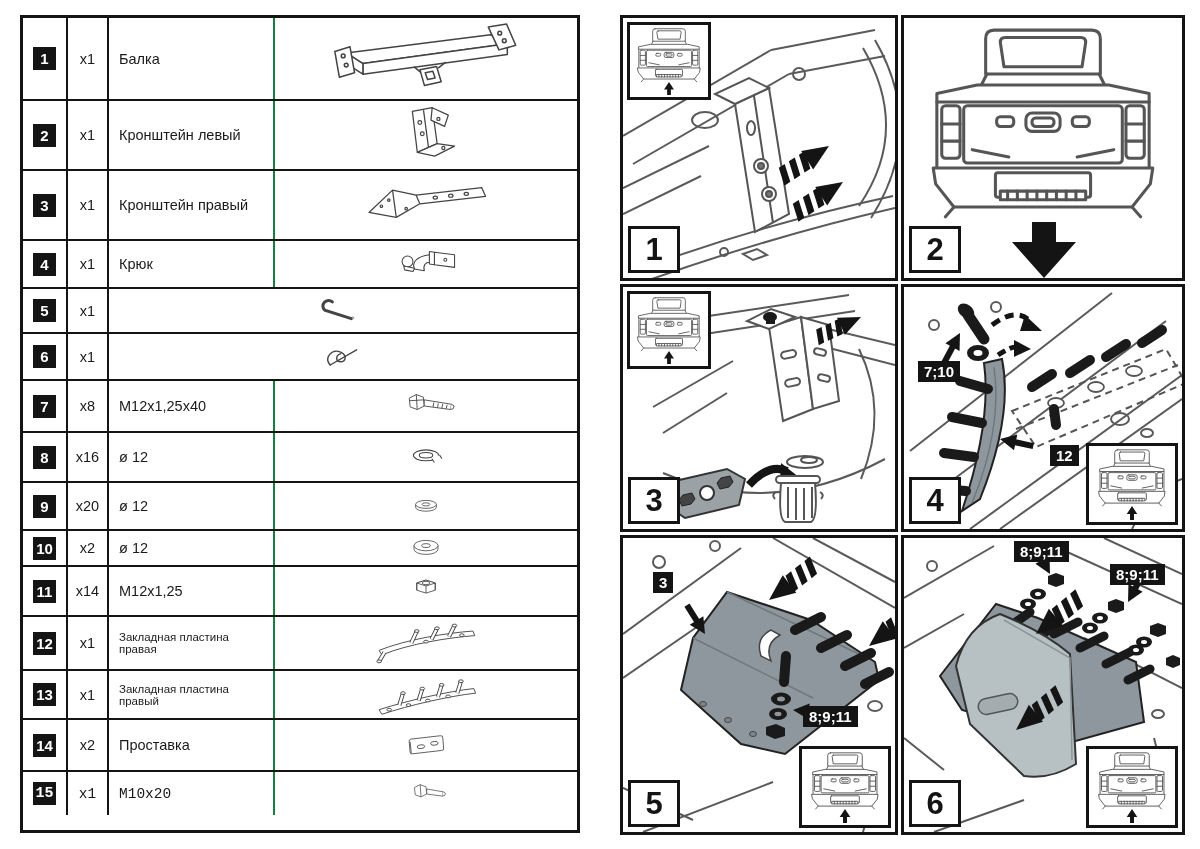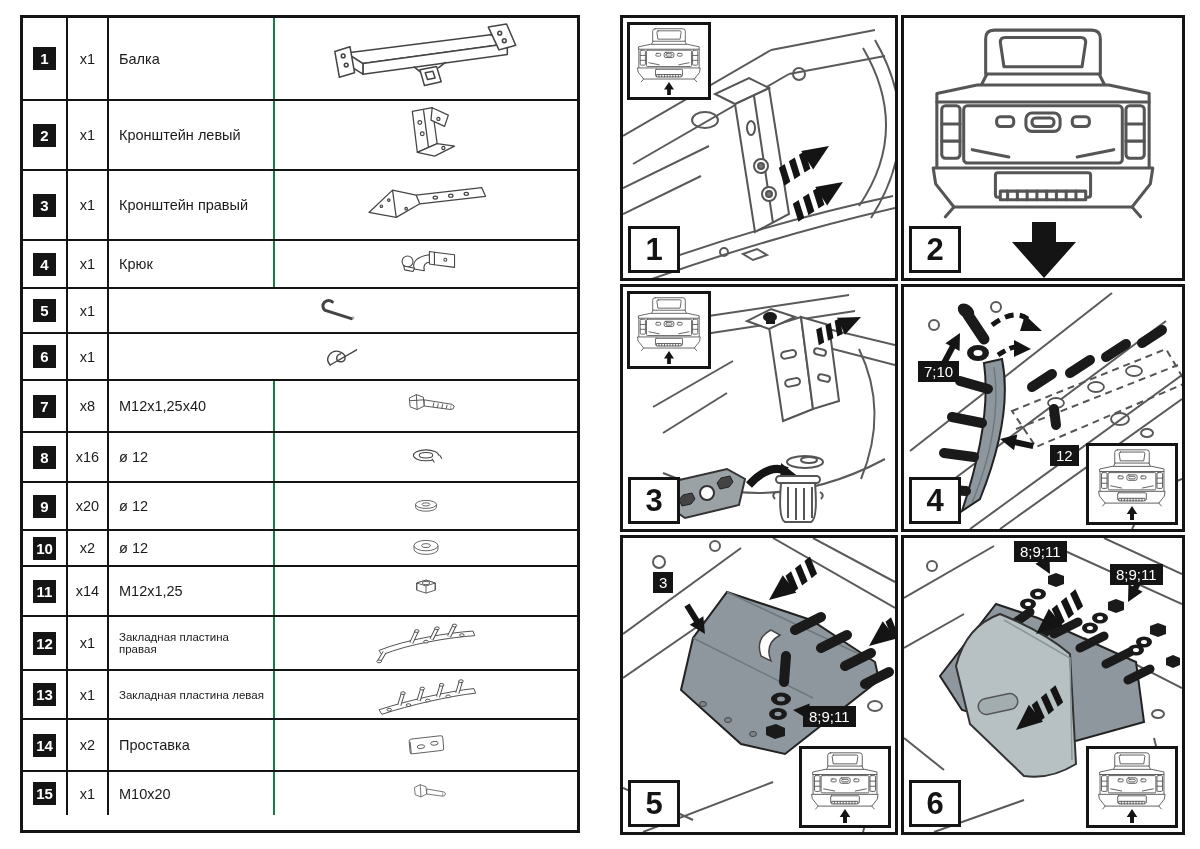--- a/index.html
+++ b/index.html
@@ -3,21 +3,21 @@
 <meta charset="utf-8">
 <style>
   html,body{margin:0;padding:0;}
   body{width:1200px;height:849px;background:#ffffff;position:relative;overflow:hidden;
        font-family:"Liberation Sans","DejaVu Sans",sans-serif;color:#1a1a1a;}
 
   
   .parts-table{position:absolute;left:20px;top:15px;width:560px;height:818px;
     border:3px solid #141414;box-sizing:border-box;display:flex;flex-direction:column;background:#fff;}
   .trow{display:flex;box-sizing:border-box;border-bottom:2px solid #141414;flex:0 0 auto;}
-  .trow:last-child{border-bottom:none;}
+  .trow:last-child{border-bottom:none;font-family:Liberation Mono, monospace;}
   .c-num{width:45px;border-right:2px solid #141414;display:flex;align-items:center;justify-content:center;box-sizing:border-box;}
   .num-badge{background:#141414;color:#fff;font-weight:bold;font-size:15px;min-width:23px;height:23px;
     display:flex;align-items:center;justify-content:center;padding:0 2px;box-sizing:border-box;}
   .c-qty{width:41px;border-right:2px solid #141414;display:flex;align-items:center;justify-content:center;
     font-size:14.5px;box-sizing:border-box;}
   .c-name{width:166px;border-right:2px solid #15803d;display:flex;align-items:center;
     padding:0 4px 0 10px;font-size:14.5px;box-sizing:border-box;}
   .small-name .c-name{font-size:11.5px;}
   .c-img{flex:1;display:flex;align-items:center;justify-content:center;overflow:hidden;}
   .c-img svg{display:block;}
@@ -29,21 +29,21 @@
   .panel > svg.art{position:absolute;left:0;top:0;width:100%;height:100%;}
 
   .step-box{position:absolute;left:5px;bottom:5px;width:52px;height:47px;background:#fff;
     border:3px solid #141414;box-sizing:border-box;display:flex;align-items:center;justify-content:center;
     font-size:31px;font-weight:bold;color:#141414;}
   .inset{position:absolute;background:#fff;border:3px solid #141414;box-sizing:border-box;
     display:flex;align-items:center;justify-content:center;padding:2px;}
   .inset svg{width:100%;height:100%;}
   .inset.tl{left:4px;top:4px;width:84px;height:78px;}
   .inset.br{right:4px;bottom:4px;width:92px;height:82px;}
-  .callout{position:absolute;background:#141414;color:#fff;font-weight:normal;font-size:15px;
+  .callout{position:absolute;background:#141414;color:#fff;font-weight:bold;font-size:15px;
     line-height:21px;padding:0 6px;white-space:nowrap;}
 </style>
 </head>
 <body>
 
 <svg width="0" height="0" style="position:absolute" aria-hidden="true">
   <defs>
     <g id="truckart" stroke="#555" stroke-width="2.5" fill="#fff" stroke-linejoin="round" stroke-linecap="round">
       <path d="M60,5 h80 q7,0 7,7 v29 h-94 v-29 q0,-7 7,-7 z"></path>
       <path d="M69,11 h62 q4,0 4,4 l-3,20 h-64 l-3,-20 q0,-4 4,-4 z"></path>
@@ -316,21 +316,21 @@
         </g>
       </svg>
     </div>
   </div>
 
   <div class="trow small-name" style="height:49px">
     <div class="c-num">
         <span class="num-badge">13</span>
       </div>
     <div class="c-qty">x1</div>
-    <div class="c-name">Закладная пластина левая</div>
+    <div class="c-name">Закладная пластина правый</div>
     <div class="c-img">
       <svg width="290" height="46" viewBox="0 0 300 100">
         <g stroke="#444" stroke-width="2" fill="#fff" stroke-linejoin="round">
           <path d="M48,82 C110,62 198,42 254,36 L258,46 C202,52 114,72 54,92 Z"></path>
           <ellipse cx="70" cy="82" rx="5" ry="3"></ellipse>
             <ellipse cx="112" cy="72" rx="5" ry="3"></ellipse>
           <ellipse cx="154" cy="62" rx="5" ry="3"></ellipse>
             <ellipse cx="198" cy="53" rx="5" ry="3"></ellipse>
         </g>
         <g>

